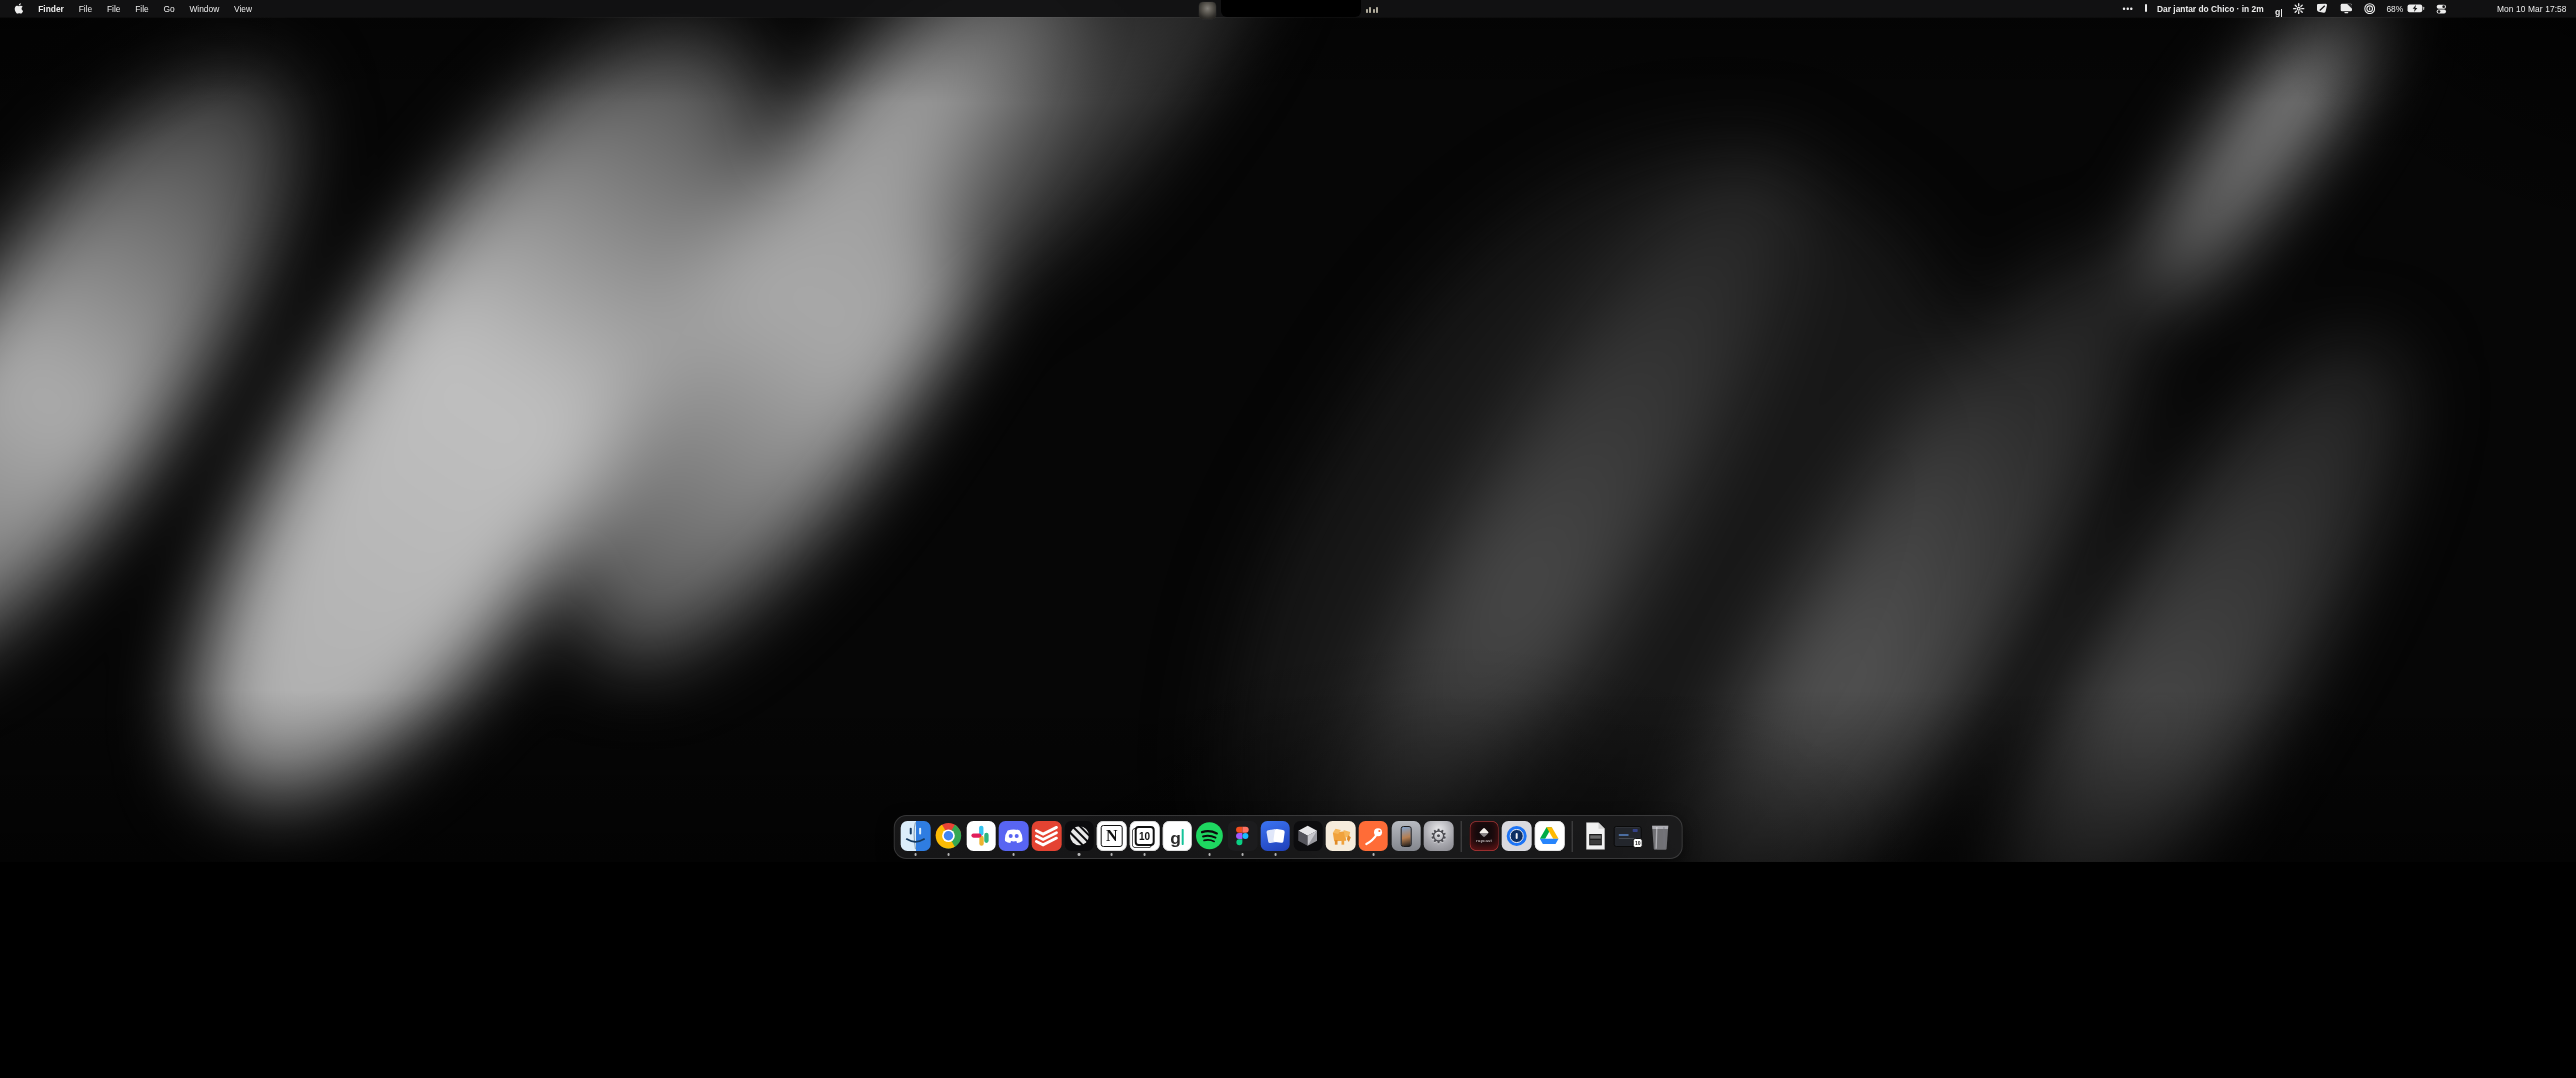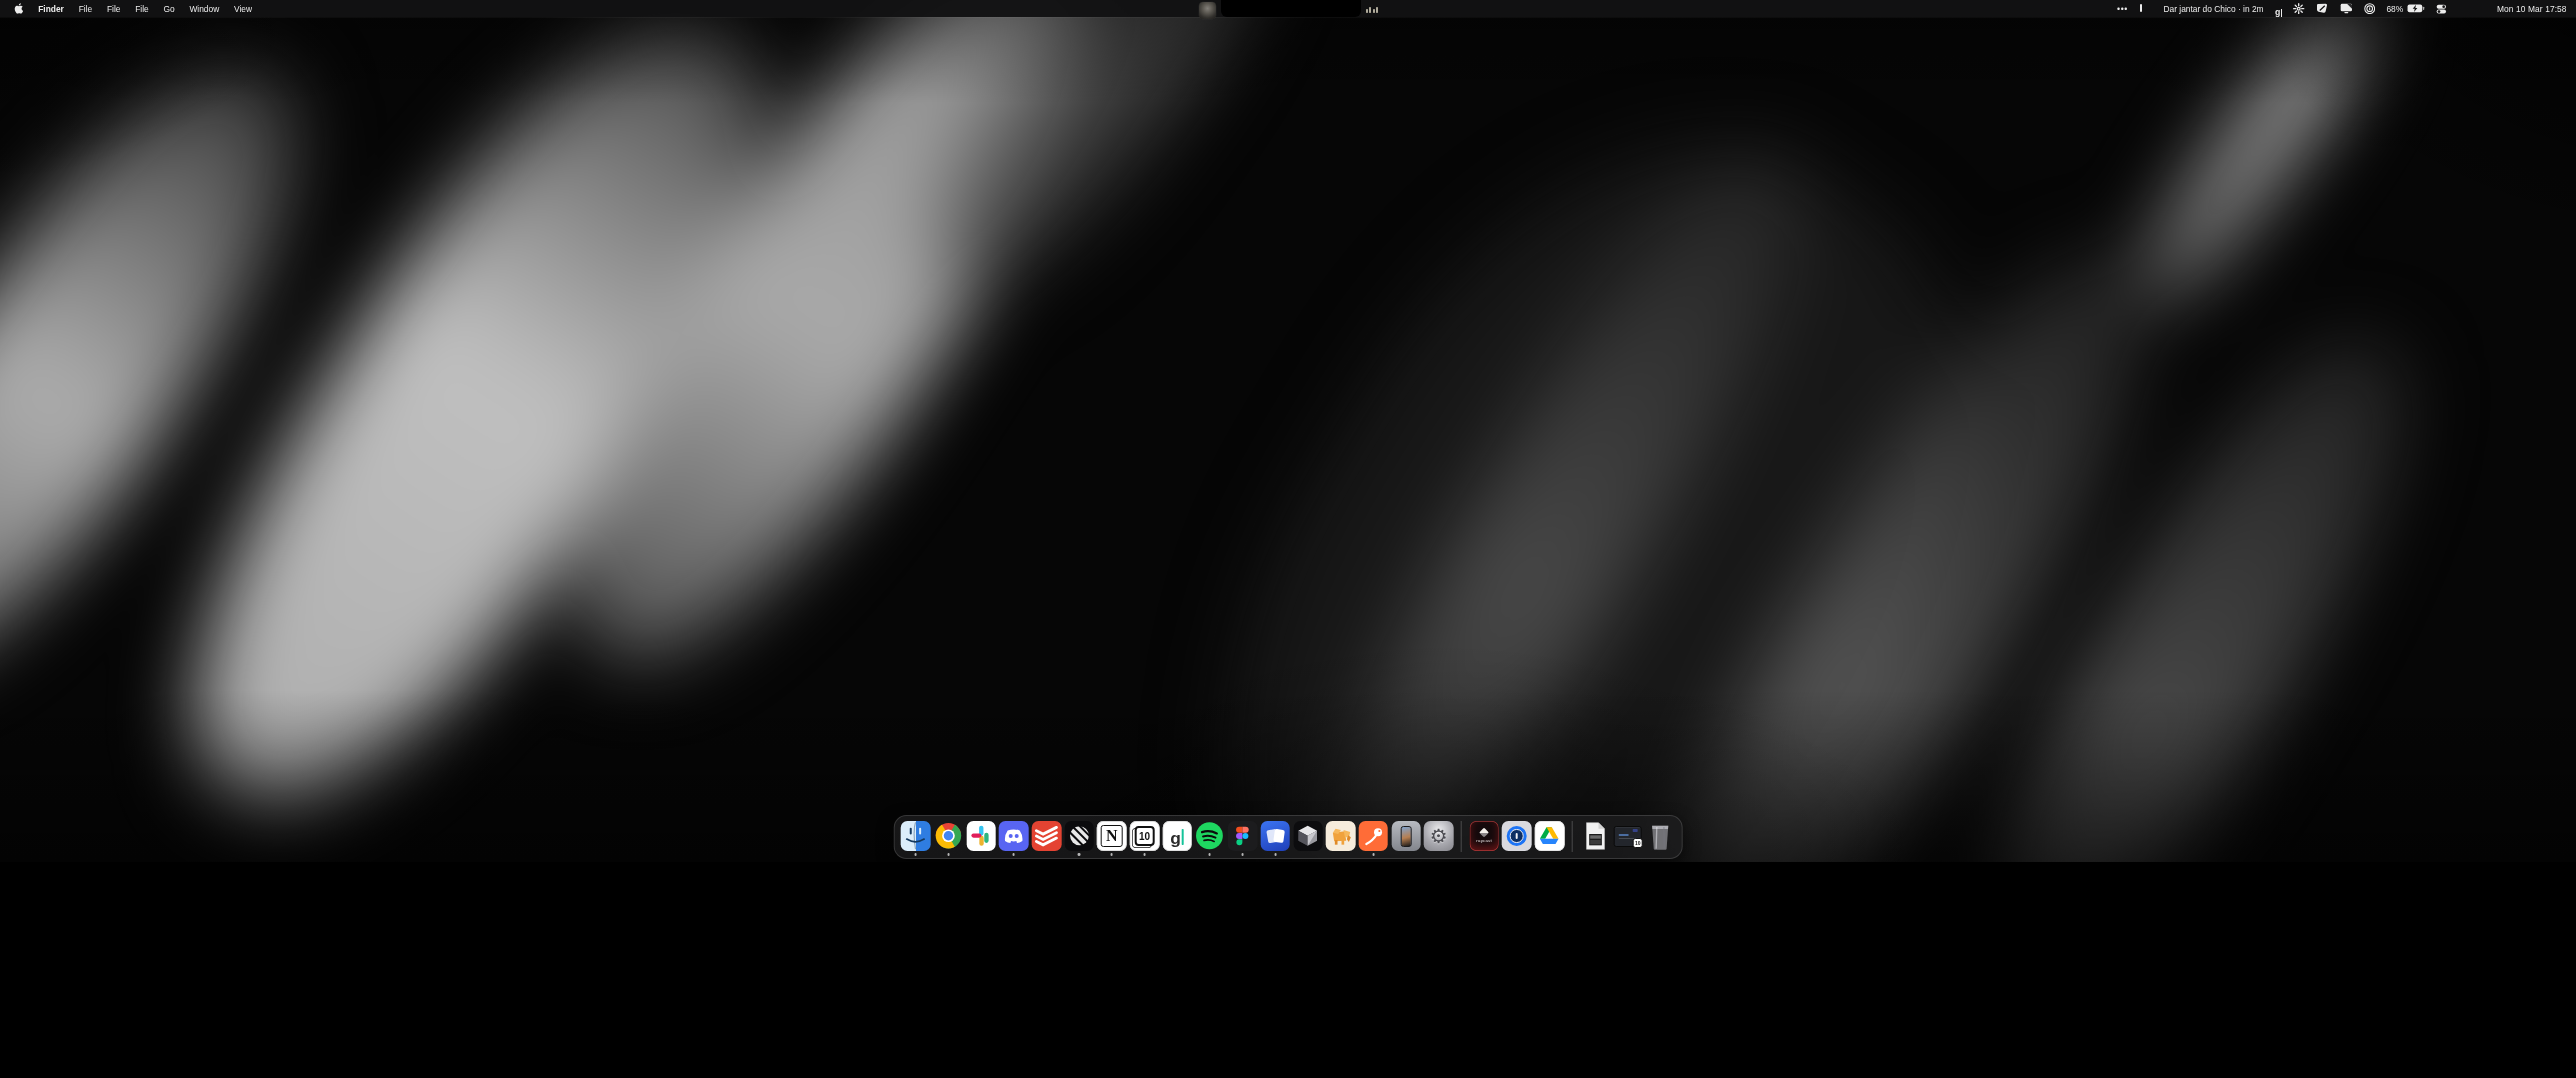--- a/index.html
+++ b/index.html
@@ -32,21 +32,21 @@
   .menubar { position:absolute; top:0; left:0; right:0; height:17.4px; background:rgba(18,18,19,.96);
     display:flex; align-items:center; justify-content:space-between; color:#ececec; font-size:8.4px;
     box-shadow:0 0.7px 0 rgba(255,255,255,.06); z-index:50; }
   .mb-left { display:flex; align-items:center; height:100%; padding-left:6.7px; }
   .mb-item { padding:0 7.4px; height:100%; display:flex; align-items:center; white-space:nowrap; }
   .mb-app { font-weight:700; }
   .apple { width:9.4px; height:10.7px; display:block; }
   .mb-right { display:flex; align-items:center; height:100%; padding-right:9.4px; gap:11.4px; }
   .mb-icon { display:flex; align-items:center; justify-content:center; height:100%; }
   .evbar { width:2px; height:8.7px; border-radius:1.3px; background:#ececec; display:inline-block; }
-  .event { display:flex; gap:22px; white-space:nowrap; }
+  .event { display:flex; gap:10px; white-space:nowrap;font-weight:bold; }
   .gmenu { display:flex; align-items:flex-end; gap:0.7px; font-weight:700; font-size:8.7px; }
   .gcaret { width:1px; height:8px; background:#ececec; display:inline-block; margin-bottom:0.7px; }
   .battwrap { display:flex; align-items:center; gap:4px; white-space:nowrap; }
   .clock { white-space:nowrap; letter-spacing:0.1px;padding-left:39px; }
 
   
   .notch { position:absolute; top:0; left:1221px; width:140px; height:17.4px; background:#000; border-radius:0 0 6px 6px; z-index:51; }
   .album { position:absolute; top:2px; left:1199px; width:17px; height:17px; border-radius:4px; z-index:52;
     background:radial-gradient(circle at 50% 38%, #9a958e 0%, #6b675f 35%, #3a3834 70%, #23211e 100%);
     box-shadow:0 0 0 0.3px rgba(255,255,255,.12); filter:brightness(.85); }

